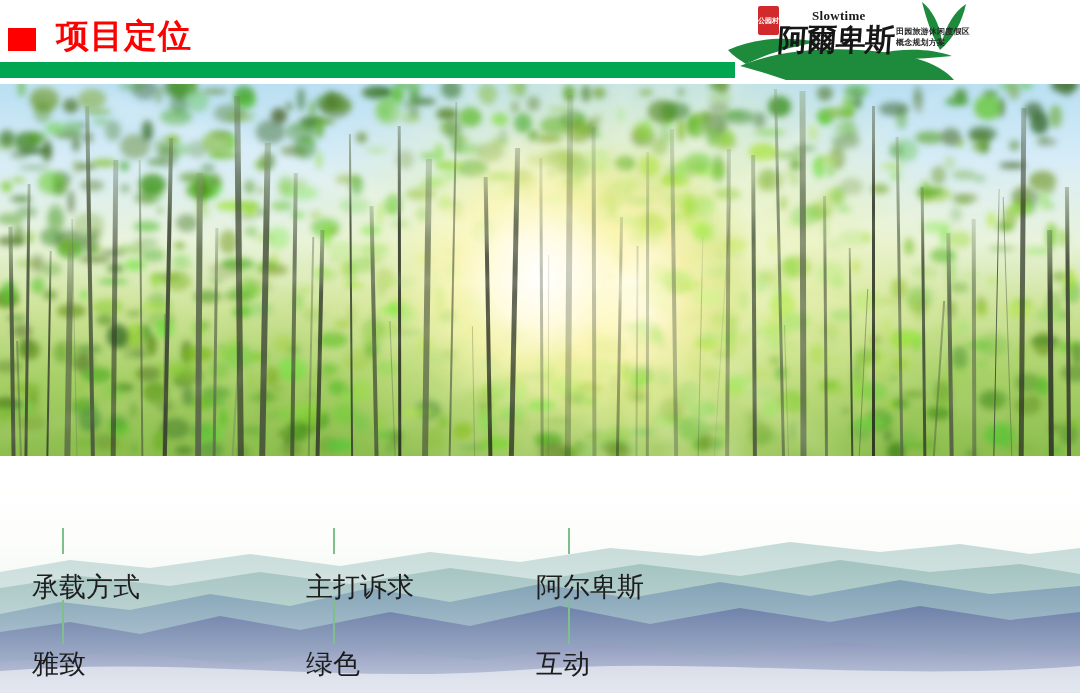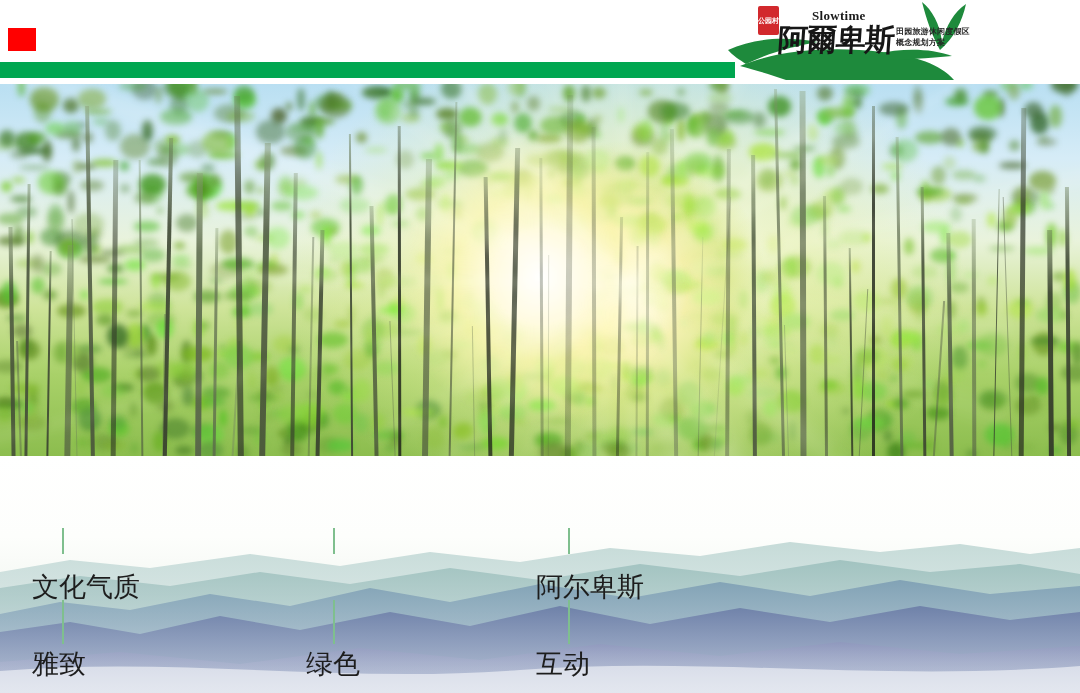--- a/index.html
+++ b/index.html
@@ -106,20 +106,21 @@
   .lbl.row1{font-size:27px;line-height:32px;}
   .lbl.row2{font-size:27px;line-height:32px;}
 </style>
 </head>
 <body>
 
 <div class="slide">
 
   <div class="header">
     <div class="bullet-square"></div>
+    <div class="slide-title">项目定位</div>
     <div class="green-bar"></div>
   </div>
 
   <div class="logo">
     <svg width="250" height="80" viewBox="0 0 250 80">
       <path d="M2 48 C 28 36, 58 34, 92 40 C 70 44, 44 50, 20 62 C 14 58, 6 53, 2 48 Z" fill="#1E8A3C"></path>
       <path d="M14 64 C 52 48, 104 44, 156 50 C 190 54, 214 62, 228 78 L 60 78 C 44 72, 28 68, 14 64 Z" fill="#1E8A3C"></path>
       <path d="M196 0 C 206 8, 214 22, 216 40 C 220 24, 228 10, 240 2 C 236 20, 228 36, 214 48 C 206 34, 200 16, 196 0 Z" fill="#1E8A3C"></path>
       <path d="M150 52 C 176 46, 204 46, 226 54 C 204 56, 176 58, 150 58 Z" fill="#1E8A3C"></path>
     </svg>
@@ -1156,25 +1157,26 @@
       <path fill="url(#m2)" d="M0,132 L80,120 L170,130 L260,116 L350,128 L450,112 L540,124 L640,108 L740,120 L840,104 L930,116 L1020,108 L1080,118 L1080,237 L0,237 Z"></path>
       <path fill="url(#m3)" d="M0,158 L60,146 L130,154 L210,138 L290,150 L370,132 L450,146 L540,128 L630,142 L720,126 L810,140 L900,124 L990,138 L1080,130 L1080,237 L0,237 Z"></path>
       <path fill="url(#m4)" d="M0,176 L70,166 L140,178 L220,160 L300,174 L390,156 L470,170 L560,150 L650,168 L740,152 L830,166 L920,150 L1010,164 L1080,156 L1080,237 L0,237 Z"></path>
       <path fill="url(#m5)" d="M0,206 L120,196 L240,208 L360,192 L480,204 L600,188 L720,200 L840,186 L960,198 L1080,190 L1080,237 L0,237 Z"></path>
       <path fill="#ffffff" opacity=".55" d="M0,215 C180,200 340,228 520,214 C700,200 880,226 1080,210 L1080,237 L0,237 Z"></path>
     </svg>
   </div>
 
   <div class="tick" style="left:62px;top:528px;height:26px;"></div>
   <div class="tick" style="left:62px;top:600px;height:44px;"></div>
-  <div class="lbl row1" style="left:32px;top:571px;">文化气质</div>
+  <div class="lbl row1" style="left:32px;top:571px;">承载方式</div>
   <div class="lbl row2" style="left:32px;top:648px;">雅致</div>
 
   <div class="tick" style="left:333px;top:528px;height:26px;"></div>
   <div class="tick" style="left:333px;top:600px;height:44px;"></div>
+  <div class="lbl row1" style="left:306px;top:571px;">主打诉求</div>
   <div class="lbl row2" style="left:306px;top:648px;">绿色</div>
 
   <div class="tick" style="left:568px;top:528px;height:26px;"></div>
   <div class="tick" style="left:568px;top:600px;height:44px;"></div>
   <div class="lbl row1" style="left:536px;top:571px;">阿尔卑斯</div>
   <div class="lbl row2" style="left:536px;top:648px;">互动</div>
 
 </div>
 
 </body></html>

